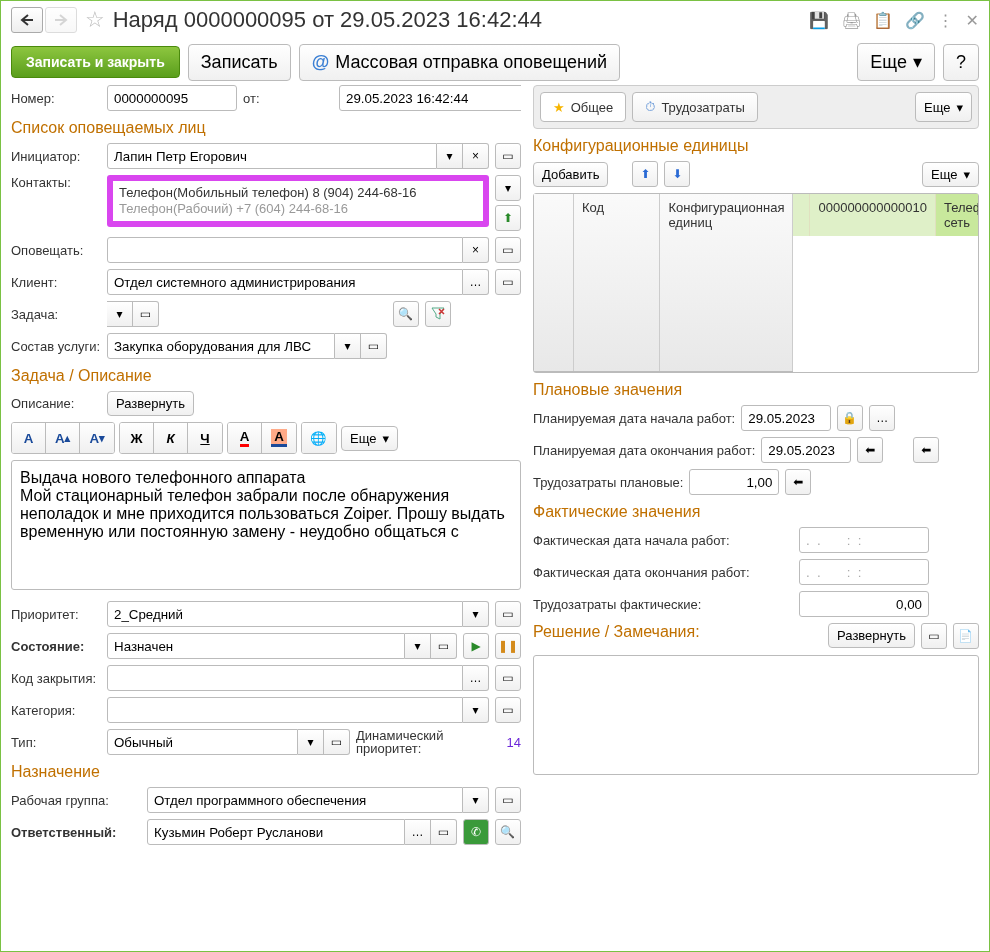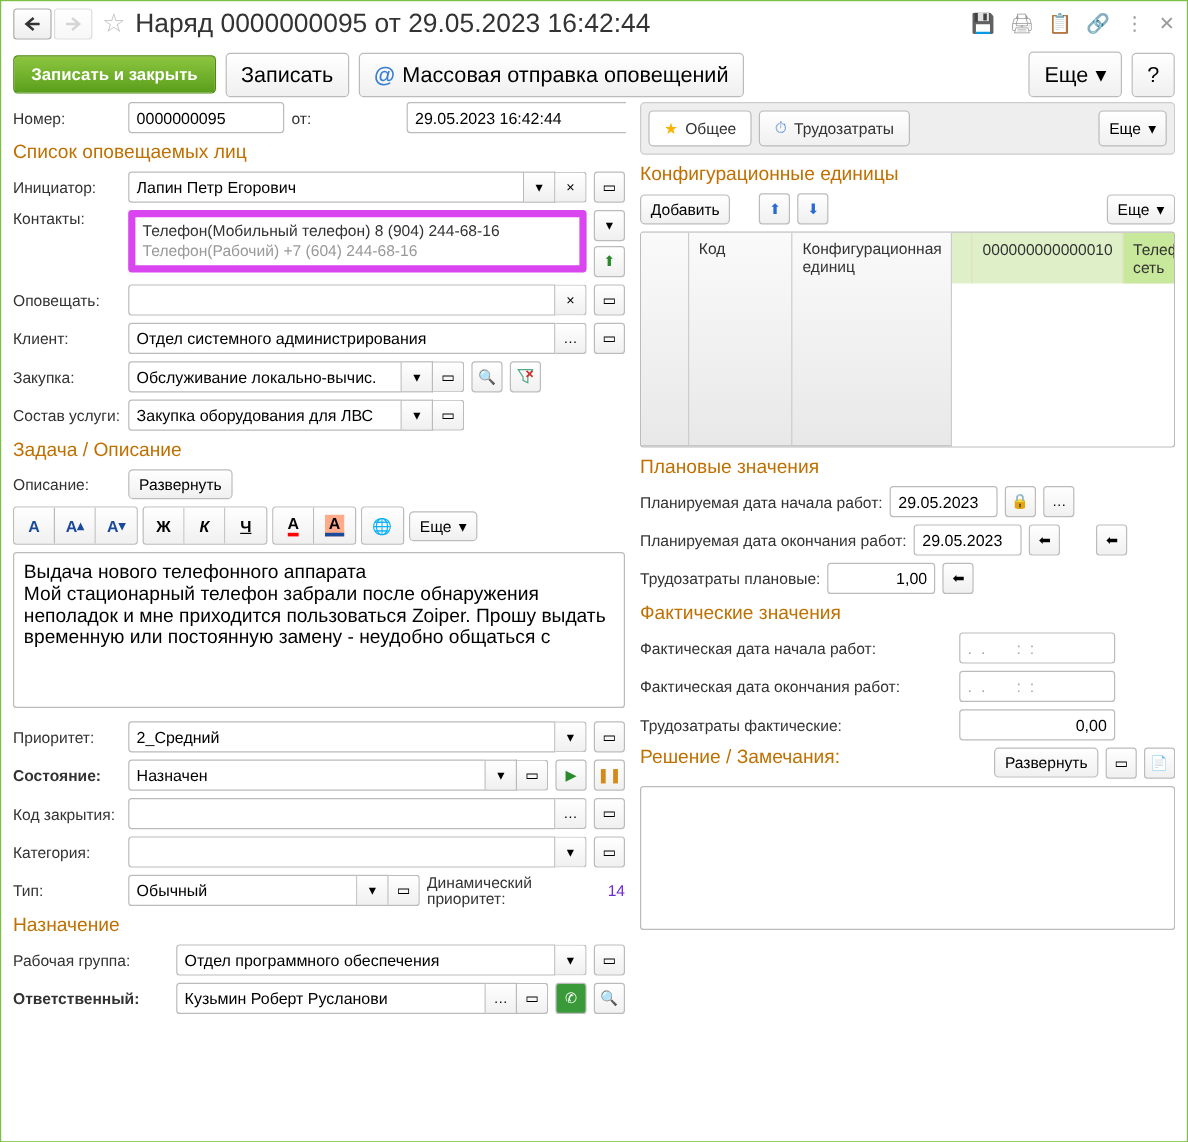--- a/index.html
+++ b/index.html
@@ -152,23 +152,22 @@
   <div class="row">
     <label>Клиент:</label>
     <div class="input-group">
       <input class="input input-w" value="Отдел системного администрирования" style="">
       <button class="icon-btn">…</button>
     </div>
     <button class="icon-btn">▭</button>
   </div>
 
   <div class="row">
-    <label>Закупка:</label>
+    <label>Задача:</label>
     <div class="input-group" style="flex:0 0 280px">
-      <input class="input input-w" value="Обслуживание локально-вычис." style="">
       <button class="icon-btn">▾</button>
       <button class="icon-btn">▭</button>
     </div>
     <button class="icon-btn">🔍</button>
     <button class="icon-btn">
           <svg width="14" height="14">
             <path d="M1 1h12l-4 6v5l-4-2V7z" fill="none" stroke="#5a8"></path>
             <path d="M8 2l5 5M13 2l-5 5" stroke="#c33" stroke-width="1.5"></path>
           </svg>
         </button>

